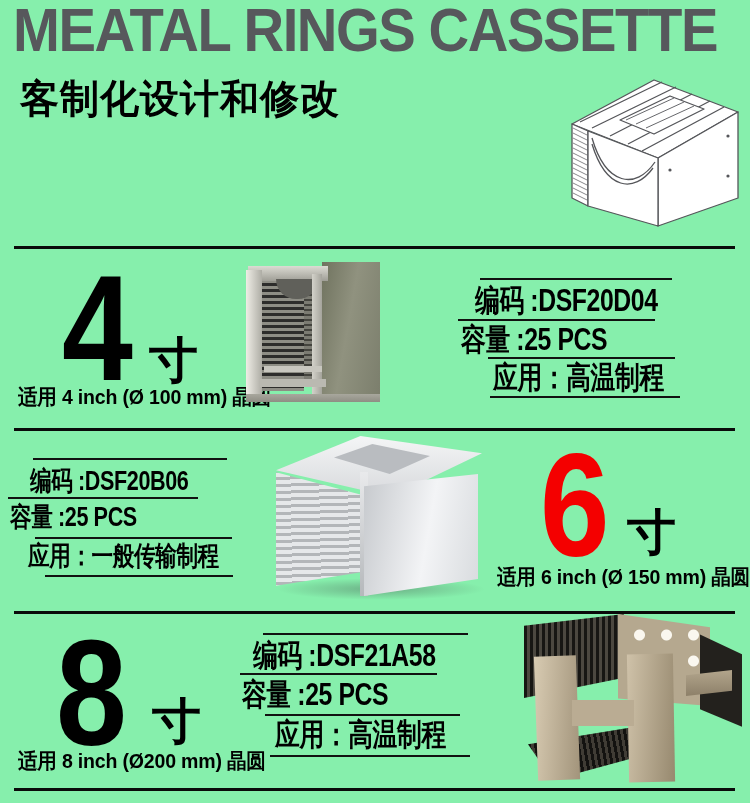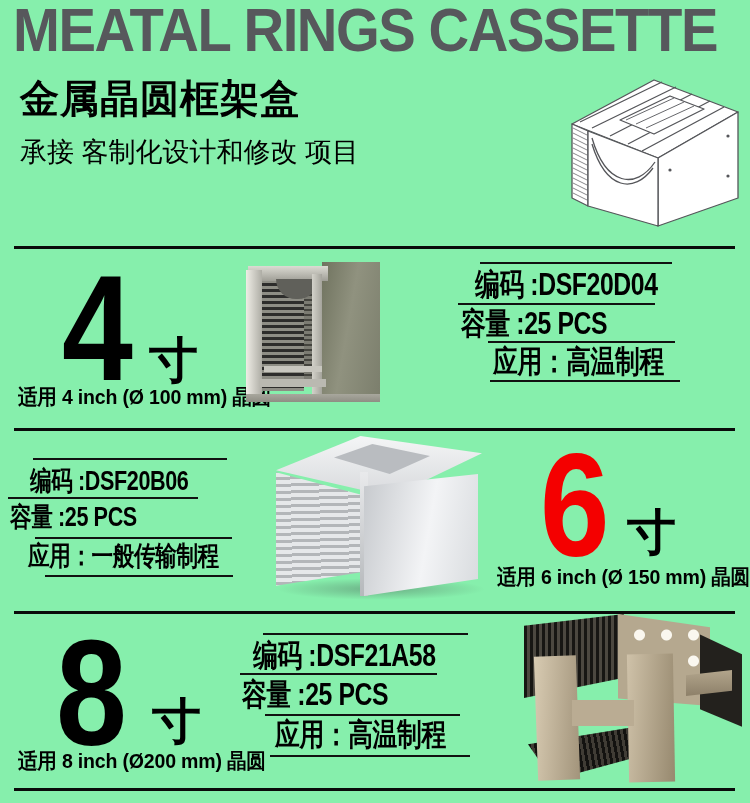--- a/index.html
+++ b/index.html
@@ -35,21 +35,21 @@
     letter-spacing:-.2px;transform:scaleX(.93);transform-origin:left top;}
   .a4{left:18px;top:383px}
   .a6{left:497px;top:563px}
   .a8{left:18px;top:747px}
 
   
   .spec-panel{position:absolute;font-weight:600;}
   .rule{position:absolute;height:2px;background:#111;}
   .spec-row{position:absolute;white-space:nowrap;line-height:1.1;letter-spacing:-.5px;
     transform:scaleX(.8);transform-origin:left top;}
-  .p1{left:455px;top:256px;width:250px;height:130px;font-size:31px;}
+  .p1{left:455px;top:272px;width:250px;height:130px;font-size:31px;}
   .p1 .r1{top:6px;left:25px;width:192px}   .p1 .t1{top:12px;left:20px}
   .p1 .r2{top:47px;left:3px;width:197px}   .p1 .t2{top:51px;left:6px}
   .p1 .r3{top:85px;left:33px;width:187px}  .p1 .t3{top:89px;left:38px}
   .p1 .r4{top:124px;left:35px;width:190px}
   .p2{left:8px;top:450px;width:240px;height:130px;font-size:27px;}
   .p2 .r1{top:8px;left:25px;width:194px}   .p2 .t1{top:17px;left:22px}
   .p2 .r2{top:47px;left:0;width:190px}     .p2 .t2{top:53px;left:2px}
   .p2 .r3{top:87px;left:27px;width:197px}  .p2 .t3{top:92px;left:20px}
   .p2 .r4{top:125px;left:37px;width:188px}
   .p3{left:240px;top:627px;width:240px;height:132px;font-size:31px;text-align:right;}
@@ -114,22 +114,21 @@
       <path fill="none" stroke-width="0.7" d="M15,70 L29,77 M15,75 L29,82 M15,80 L29,87 M15,85 L29,92 M15,90 L29,97 M15,95 L29,102 M15,100 L29,107 M15,105 L29,112 M15,110 L29,117 M15,115 L29,122 M15,120 L29,127 M15,125 L29,132 M15,130 L29,137 M15,135 L29,142"></path>
       <path d="M30,73 L100,100 L100,168 L30,148 Z"></path>
       <path fill="none" d="M34,80 C48,128 78,132 97,104"></path>
       <path fill="none" d="M34,86 C48,132 76,136 95,110"></path>
       <circle cx="170" cy="78" r="1.6" fill="#55565a" stroke="none"></circle>
       <circle cx="170" cy="118" r="1.6" fill="#55565a" stroke="none"></circle>
       <circle cx="112" cy="112" r="1.6" fill="#55565a" stroke="none"></circle>
     </g>
   </svg>
 
-  <div class="intro-title">金属晶圆框架盒</div>
-  <div class="intro-line intro-line1">承接 客制化设计和修改 项目</div>
+  <div class="intro-title">客制化设计和修改</div>
 
   <div class="divider d1"></div>
 
   <section>
     <div class="size-num n4">4</div>
     <div class="size-unit u4">寸</div>
     <div class="applicable a4">适用 4 inch (Ø 100 mm) 晶圆</div>
 
     <div class="photo photo4">
       <div class="p4-side"></div>

